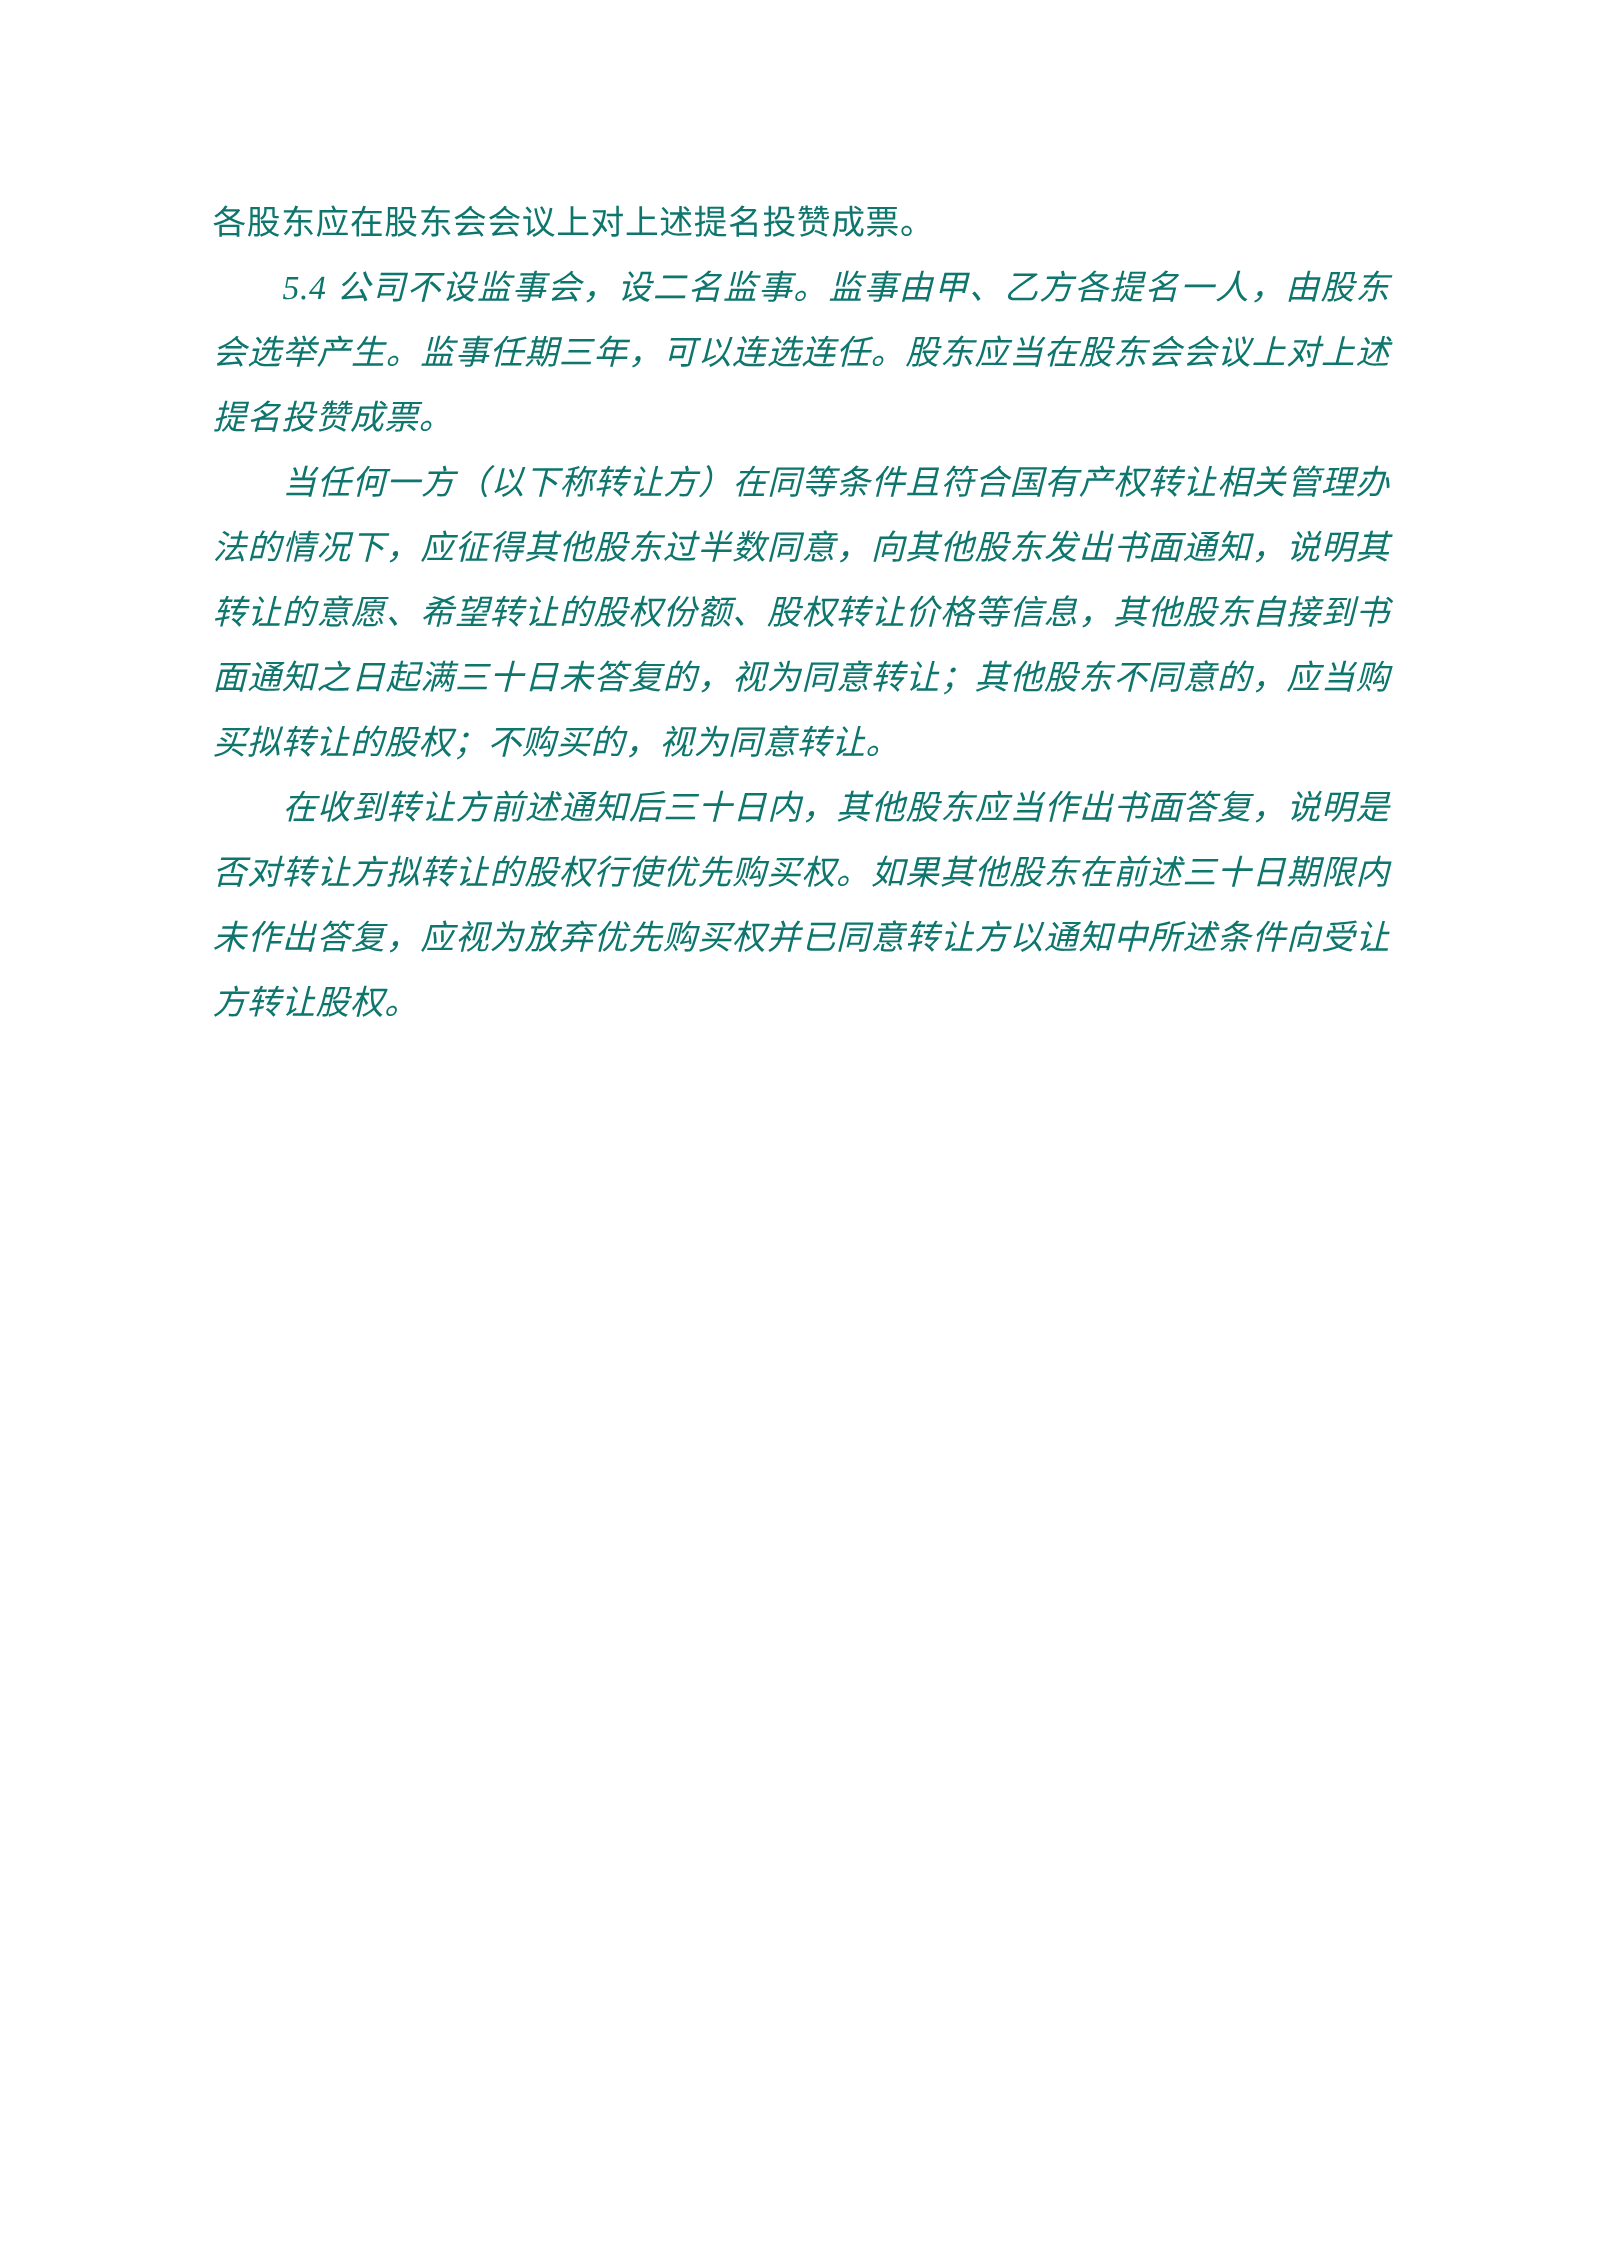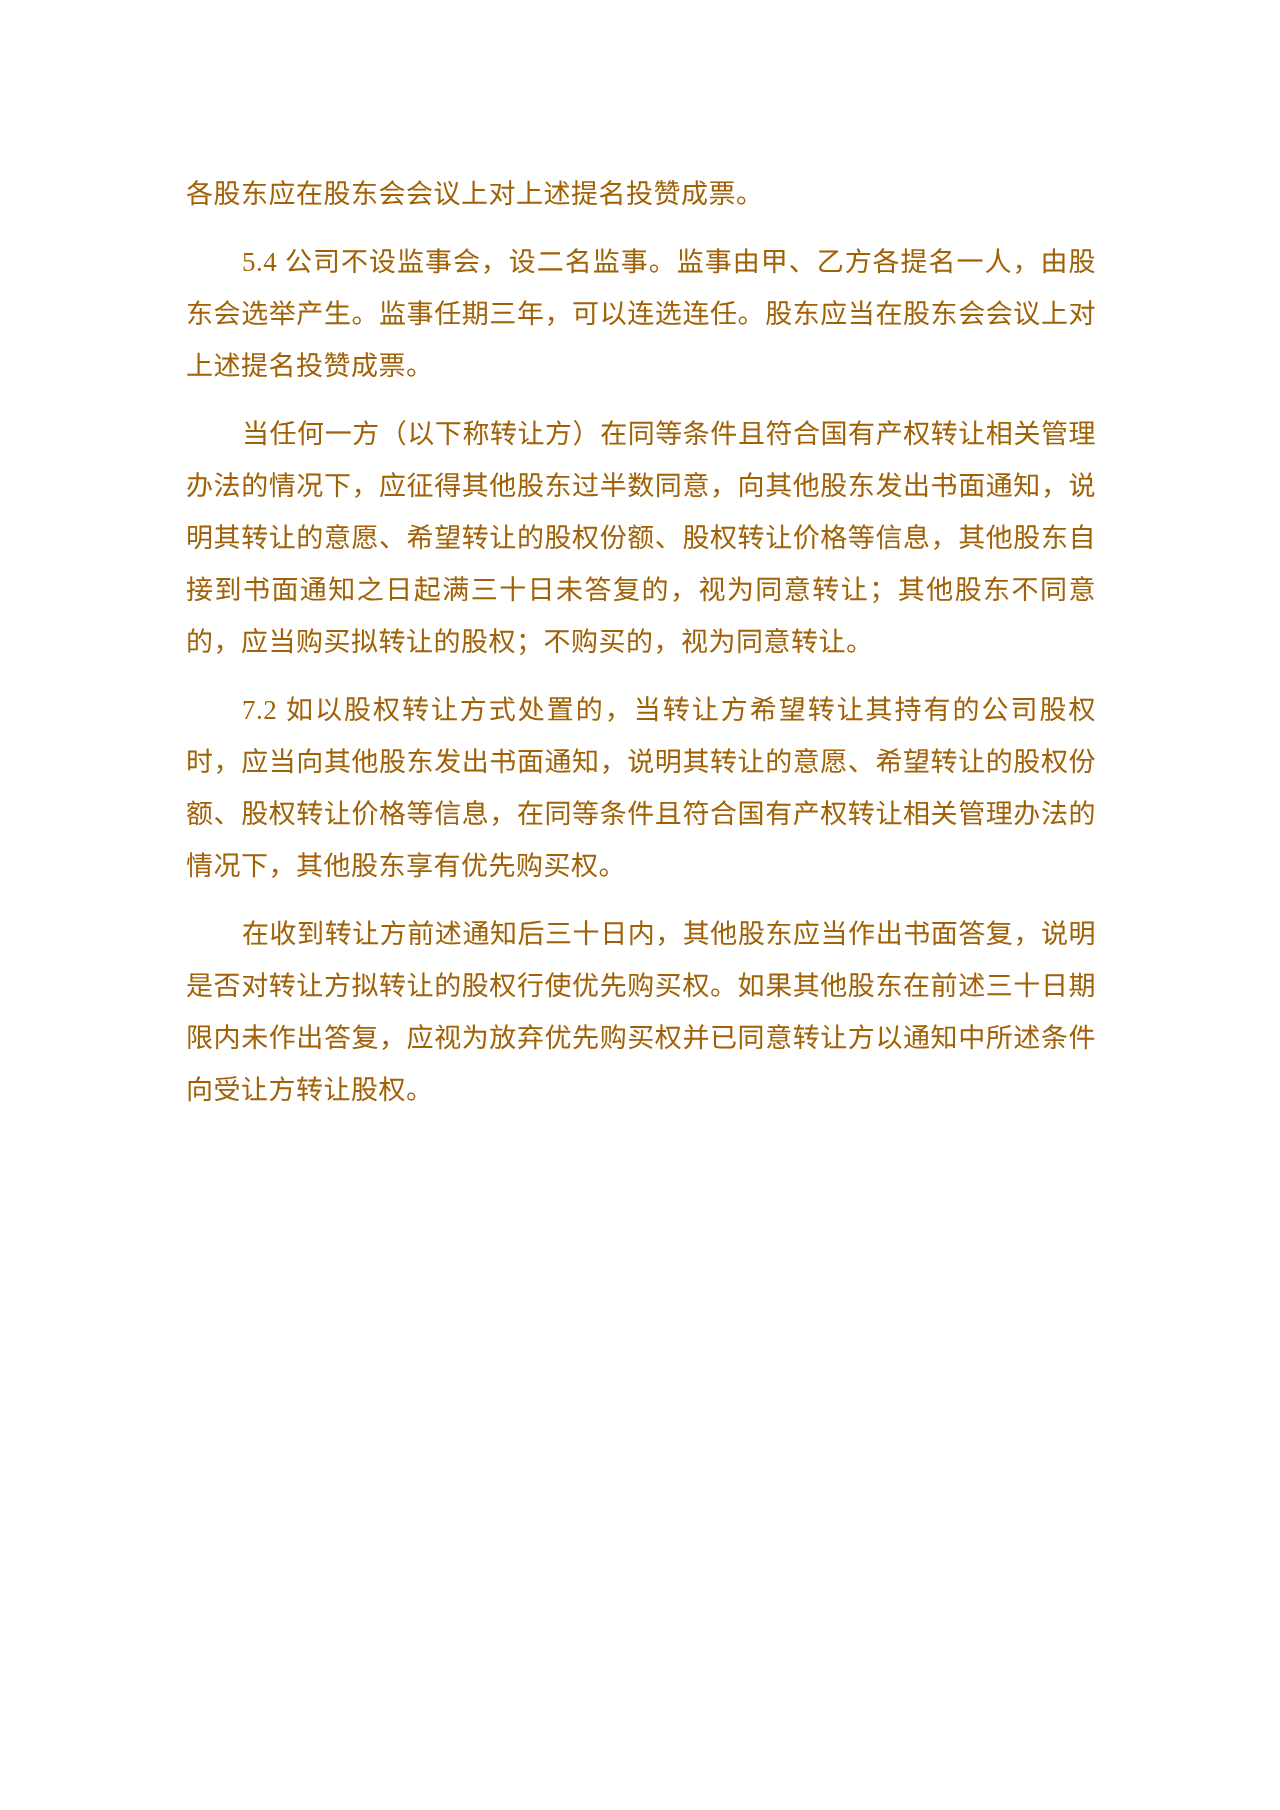--- a/index.html
+++ b/index.html
@@ -11,38 +11,38 @@
     position: relative;
     width: 1280px;
     height: 1810px;
     margin: 0 auto;
     background: #ffffff;
     box-sizing: border-box;
     padding: 152px 168px 0 170px;
     overflow: hidden;
   }
   .doc-body p.doc-paragraph {
-    margin: 16px;
+    margin: 0;
     font-family: "Liberation Serif", "DejaVu Serif", serif;
     font-size: 27px;
     line-height: 52px;
-    color: #a16207;
+    color: #0f766e;
     text-align: justify;
     text-justify: inter-ideograph;
     letter-spacing: 0.5px;
     word-break: break-all;
   }
   .doc-body p.doc-paragraph.indent {
     text-indent: 56px;
+    font-style: italic;
   }
 </style>
 </head>
 <body>
 
 <div class="page">
   <div class="doc-body" style="color: rgb(21, 21, 21);">
       <p class="doc-paragraph">各股东应在股东会会议上对上述提名投赞成票。</p>
       <p class="doc-paragraph indent">5.4 公司不设监事会，设二名监事。监事由甲、乙方各提名一人，由股东会选举产生。监事任期三年，可以连选连任。股东应当在股东会会议上对上述提名投赞成票。</p>
       <p class="doc-paragraph indent">当任何一方（以下称转让方）在同等条件且符合国有产权转让相关管理办法的情况下，应征得其他股东过半数同意，向其他股东发出书面通知，说明其转让的意愿、希望转让的股权份额、股权转让价格等信息，其他股东自接到书面通知之日起满三十日未答复的，视为同意转让；其他股东不同意的，应当购买拟转让的股权；不购买的，视为同意转让。</p>
-      <p class="doc-paragraph indent">7.2 如以股权转让方式处置的，当转让方希望转让其持有的公司股权时，应当向其他股东发出书面通知，说明其转让的意愿、希望转让的股权份额、股权转让价格等信息，在同等条件且符合国有产权转让相关管理办法的情况下，其他股东享有优先购买权。</p>
       <p class="doc-paragraph indent">在收到转让方前述通知后三十日内，其他股东应当作出书面答复，说明是否对转让方拟转让的股权行使优先购买权。如果其他股东在前述三十日期限内未作出答复，应视为放弃优先购买权并已同意转让方以通知中所述条件向受让方转让股权。</p>
     </div>
 </div>
 
 </body></html>

